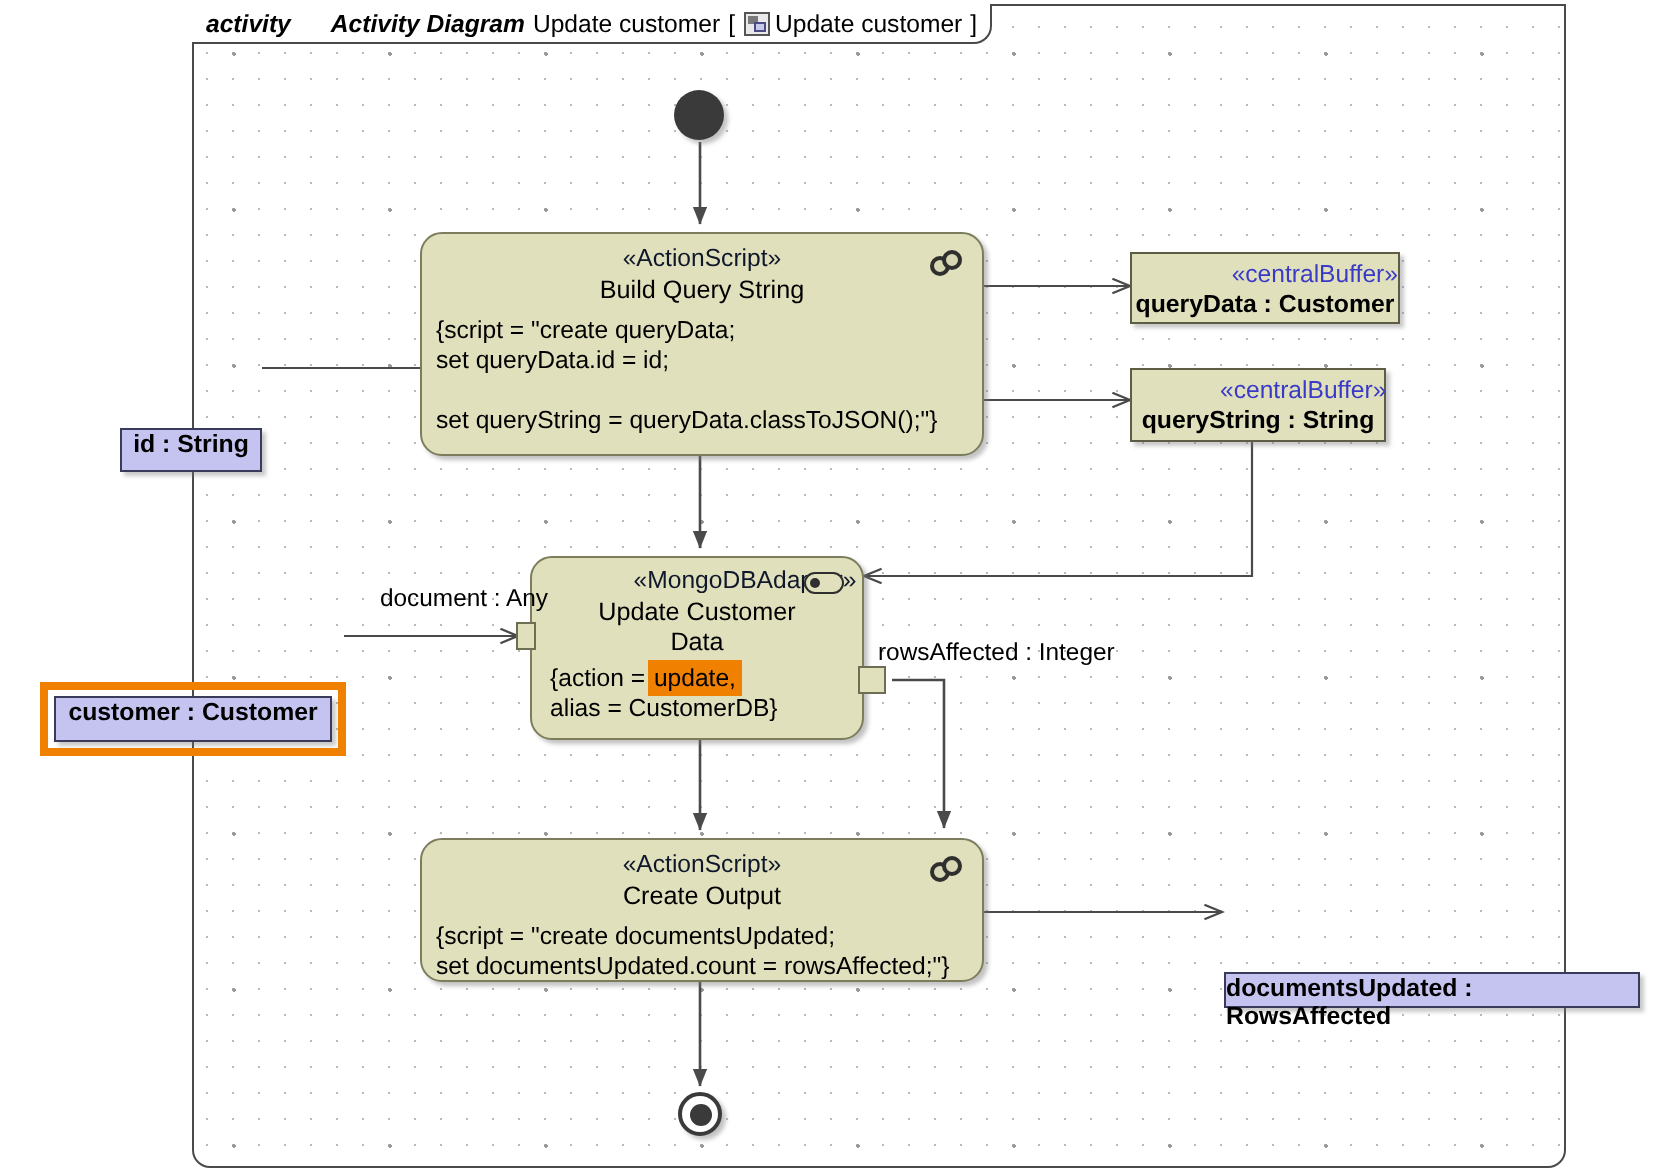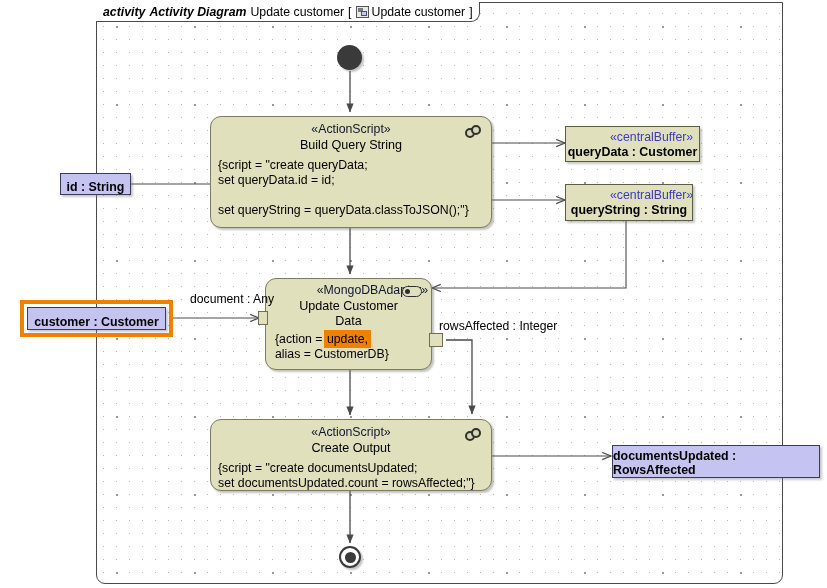--- a/index.html
+++ b/index.html
@@ -83,32 +83,33 @@
   }
   .action .body div{white-space:nowrap;}
   .action .body .blank{height:15px;}
 
   .buffer{
     background:#e1e0bd;
     border:1px solid #5d5d45;
     box-shadow:2px 2px 2px rgba(120,120,120,0.4);
   }
   .buffer .stereo{
-    text-align:left;color:#3a3ac8;font-size:12.3px;line-height:15px;margin-top:3px;padding-left:44px;
+    text-align:right;color:#3a3ac8;font-size:12.3px;line-height:15px;margin-top:3px;padding-left:44px;
   }
   .buffer .title{
     text-align:center;color:#000;font-weight:bold;font-size:12.4px;line-height:15px;
   }
 
   .param{
     background:#c5c4f0;
     border:1px solid #3a3a5a;
-    display:flex;align-items:flex-end;justify-content:center;
+    display:flex;align-items:flex-start;justify-content:center;
     color:#000;font-weight:bold;font-size:12.4px;
     box-shadow:2px 2px 2px rgba(120,120,120,0.4);
+    margin-top:41px;
   }
   .param.selected{
     outline:4px solid #f08000;
     outline-offset:3px;
   }
 
   
   .pin{
     position:absolute;background:#e1e0bd;border:1px solid #6e6e52;
     box-sizing:border-box;
@@ -168,21 +169,21 @@
 <body>
 
 <div id="canvas">
 
   <div class="frame">
     <div class="frame-majorgrid"></div>
   </div>
 
   <div class="frame-tab">
     <span class="kw">activity</span>
-    <span class="kw" style="margin-left:4px;">Activity Diagram</span>
+    <span class="kw" style="margin-left:20px;">Activity Diagram</span>
     <span class="nm">Update customer</span>
     <span class="brk">[</span>
     <span class="tab-icon"></span>
     <span>Update customer</span>
     <span class="brk">]</span>
   </div>
 
   <svg class="edges">
     <defs>
       <marker id="arrowFilled" markerWidth="10" markerHeight="10" refX="8.6" refY="3.6" orient="auto" markerUnits="userSpaceOnUse">
@@ -271,21 +272,21 @@
     <div class="body">
       <div>{script = "create documentsUpdated;</div>
       <div>set documentsUpdated.count = rowsAffected;"}</div>
     </div>
     <span class="script-icon" style="right:8px;top:8px;">
       <i></i>
         <i></i>
     </span>
   </div>
 
-  <div class="node param" style="left:612px;top:445px;width:208px;height:33px;">
+  <div class="node param" style="left:612px;top:445px;width:208px;height:18px;">
     <span>documentsUpdated : RowsAffected</span>
   </div>
 
   <div class="final-outer" style="left:339px;top:546px;">
     <span class="final-inner" style="left:3.5px;top:3.5px;"></span>
   </div>
 
   <div class="elabel" style="left:190px;top:292px;">document : Any</div>
   <div class="elabel" style="left:439px;top:319px;">rowsAffected : Integer</div>
 

